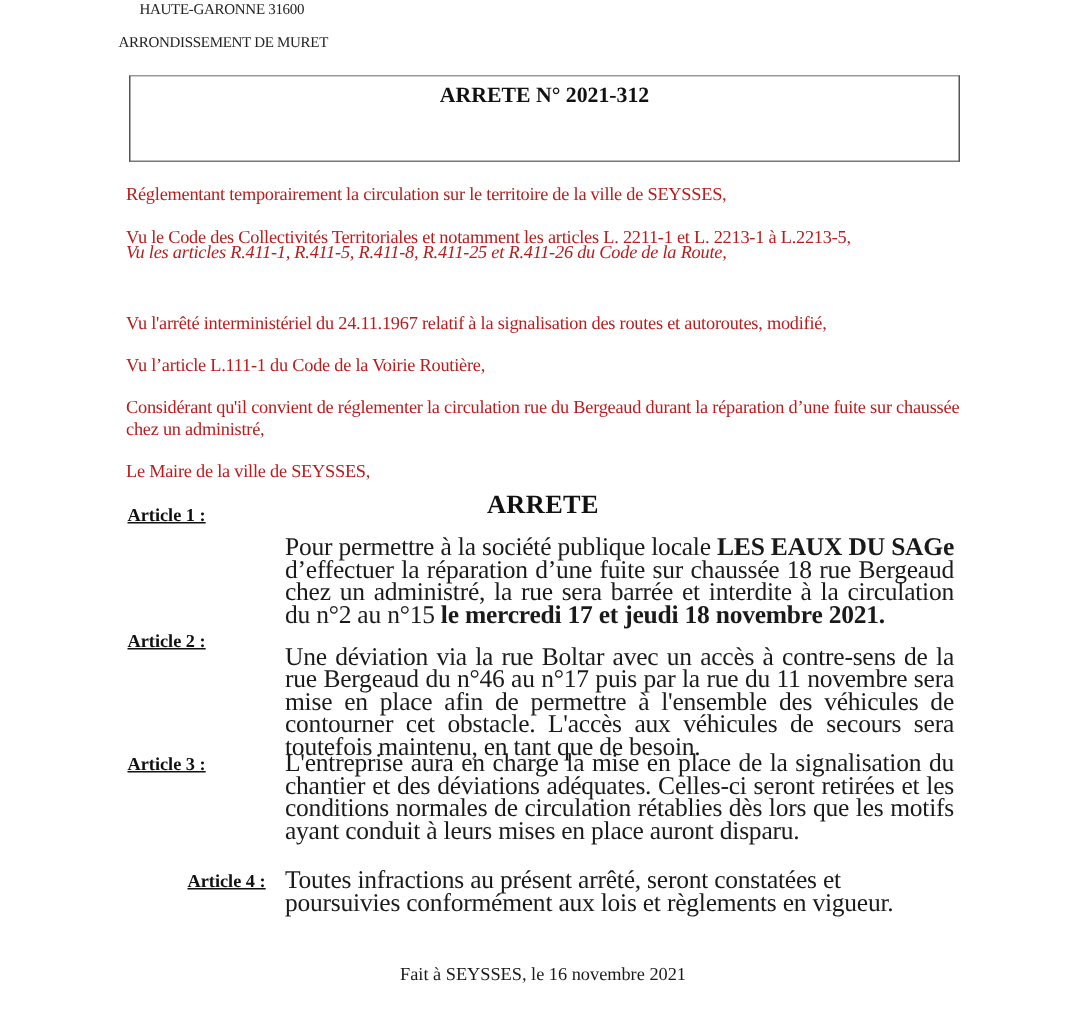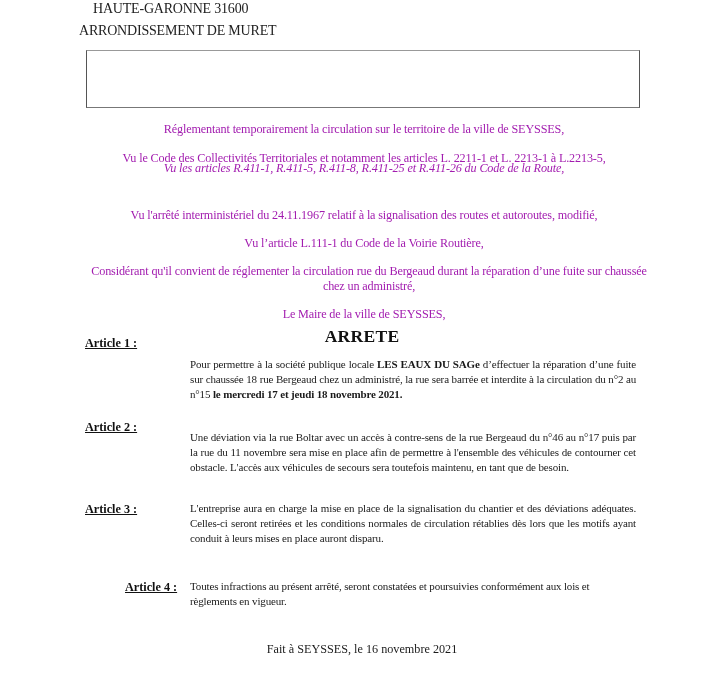--- a/index.html
+++ b/index.html
@@ -10,21 +10,21 @@
     body {
       width: 724px;
       height: 675px;
       position: relative;
       overflow: hidden;
       font-family: "Liberation Serif", "DejaVu Serif", serif;
       color: #1a1a1a;
     }
     .abs { position: absolute; }
     .hdr-small {
-      font-size: 14px;
+      font-size: 10px;
       letter-spacing: -0.2px;
       color: #222;
       white-space: nowrap;
     }
     #hdr-dept { left: 93px; top: 1px; }
     #hdr-arr { left: 79px; top: 23px; }
 
     .title-box {
       position: absolute;
       left: 86px;
@@ -50,23 +50,22 @@
     #t1 { top: 5px; }
     #t2 { top: 21px; }
     #t3 { top: 37px; }
 
     .para {
       position: absolute;
       left: 84px;
       width: 560px;
       font-size: 12.2px;
       line-height: 15px;
-      color: #a21caf;
+      color: #b91c1c;
       letter-spacing: -0.15px;
-      text-align: center;
     }
     #p1 { top: 122px; }
     #p2 { top: 151px; }
     #p3 { top: 161px; font-style: italic; }
     #p4 { top: 208px; }
     #p5 { top: 236px; }
     #p6 { top: 264px; width: 570px; }
     #p7 { top: 307px; }
 
     .main-heading {
@@ -87,21 +86,21 @@
       font-weight: bold;
       font-size: 12.2px;
       text-decoration: underline;
       color: #111;
       white-space: nowrap;
     }
     .article-body {
       position: absolute;
       left: 190px;
       width: 446px;
-      font-size: 11px;
+      font-size: 17px;
       line-height: 15px;
       text-align: justify;
       color: #1a1a1a;
       letter-spacing: -0.15px;
     }
     .article-body b { font-weight: bold; }
 
     #a1-label { top: 336px; text-align: center; }
     #a1-body { top: 357px; }
     #a2-label { top: 420px; }
@@ -121,20 +120,21 @@
       color: #1a1a1a;
     }
   </style>
 </head>
 <body>
 
 <div class="abs hdr-small" id="hdr-dept">HAUTE-GARONNE 31600</div>
 <div class="abs hdr-small" id="hdr-arr">ARRONDISSEMENT DE MURET</div>
 
 <div class="title-box">
+  <div class="tline" id="t1">ARRETE N° 2021-312</div>
 </div>
 
 <div class="para" id="p1">Réglementant temporairement la circulation sur le territoire de la ville de SEYSSES,</div>
 <div class="para" id="p2">Vu le Code des Collectivités Territoriales et notamment les articles L. 2211-1 et L. 2213-1 à L.2213-5,</div>
 <div class="para" id="p3">Vu les articles R.411-1, R.411-5, R.411-8, R.411-25 et R.411-26 du Code de la Route,</div>
 <div class="para" id="p4">Vu l'arrêté interministériel du 24.11.1967 relatif à la signalisation des routes et autoroutes, modifié,</div>
 <div class="para" id="p5">Vu l’article L.111-1 du Code de la Voirie Routière,</div>
 <div class="para" id="p6">Considérant qu'il convient de réglementer la circulation rue du Bergeaud durant la réparation d’une fuite sur chaussée chez un administré,</div>
 <div class="para" id="p7">Le Maire de la ville de SEYSSES,</div>
 

